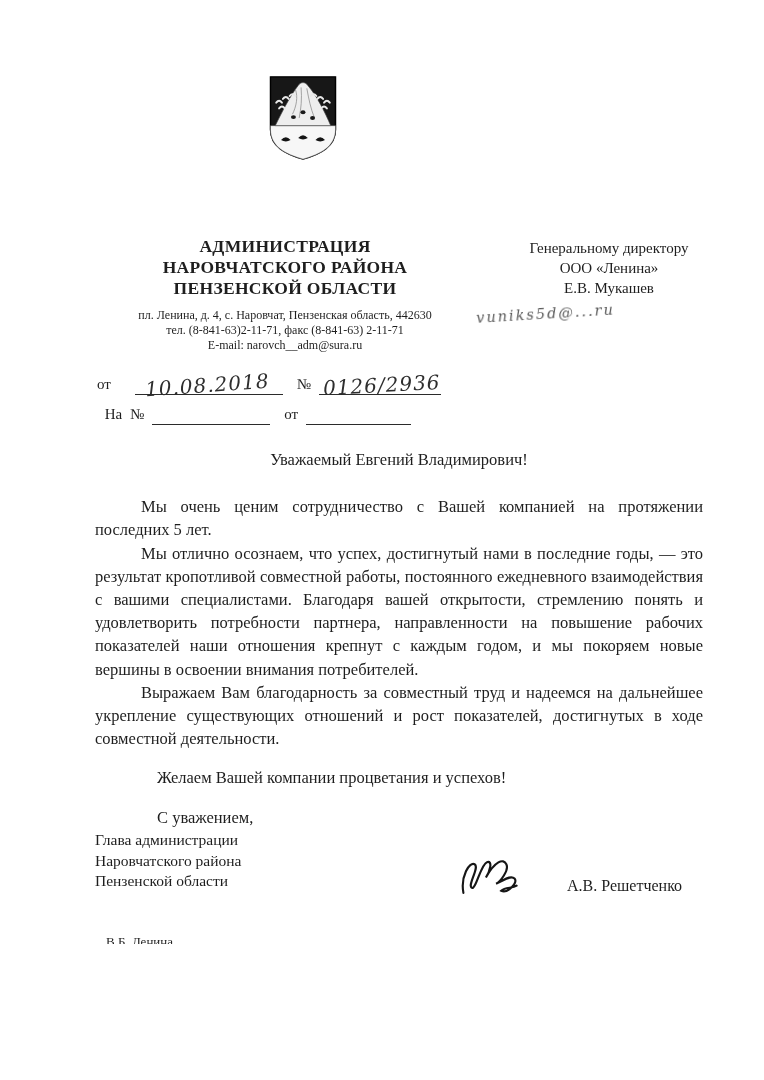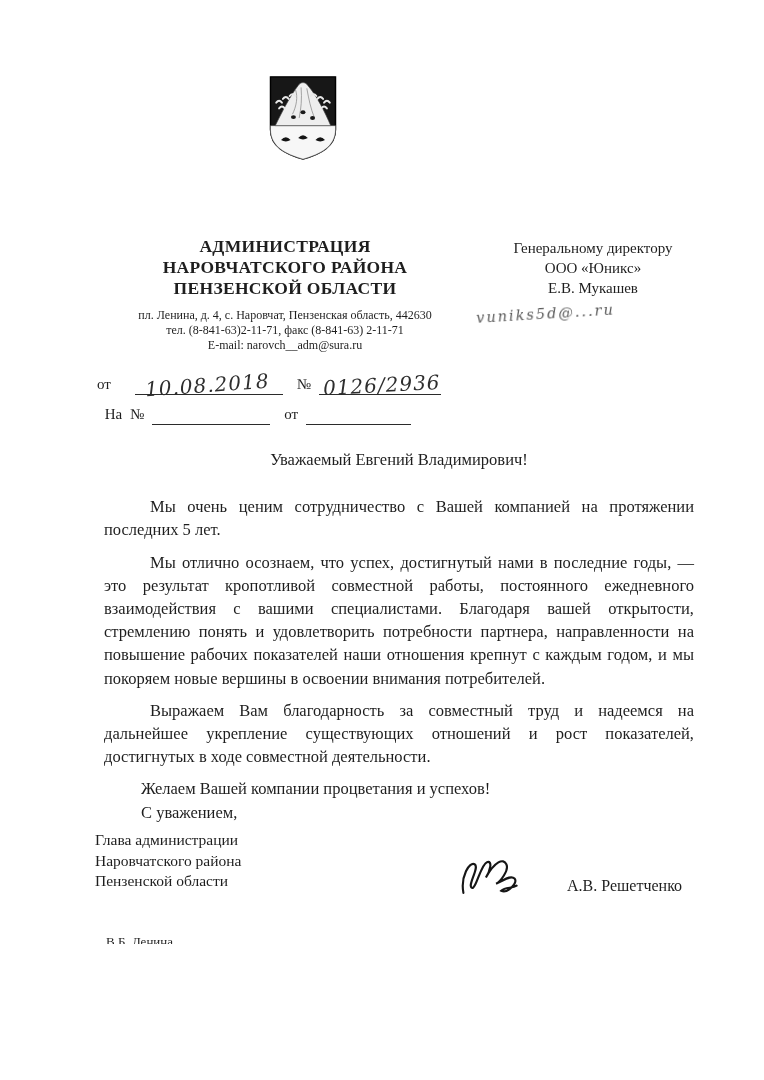--- a/index.html
+++ b/index.html
@@ -8,21 +8,21 @@
     font-family:"Liberation Serif", serif;color:#1e1e1e;overflow:hidden;
   }
   
   #arms{position:absolute;left:266px;top:74px;width:74px;height:88px;}
   
   .letterhead{position:absolute;left:88px;top:236px;width:394px;text-align:center;}
   .org-line{font-weight:bold;font-size:17.5px;line-height:21px;letter-spacing:.3px;}
   .contact{margin-top:9px;}
   .contact div{font-size:12px;line-height:15px;}
   
-  .recipient{position:absolute;left:466px;top:238px;width:254px;text-align:center;font-size:15px;line-height:20px;}
+  .recipient{position:absolute;left:482px;top:238px;width:254px;text-align:center;font-size:15px;line-height:20px;}
   .hw{font-family:"DejaVu Serif", serif;font-style:italic;color:#2e2e2e;}
   .hw-email{
     position:absolute;left:476px;top:302px;width:260px;text-align:left;
     font-family:"DejaVu Serif", serif;font-style:italic;font-size:14.5px;color:#5a5a5a;
     letter-spacing:2px;transform:rotate(-3.5deg);filter:blur(.3px);white-space:nowrap;
   }
   
   .ref{position:absolute;left:97px;top:372px;width:380px;font-size:15px;}
   .ref-row{height:30px;white-space:nowrap;}
   .lbl{display:inline-block;vertical-align:bottom;padding-bottom:2px;}
@@ -32,22 +32,22 @@
   .u1 .hw{left:10px;transform:rotate(-4deg);}
   .u2{width:122px;margin-left:8px;}
   .u2 .hw{left:4px;transform:rotate(-3deg);}
   .u3{width:118px;margin-left:8px;}
   .u4{width:105px;margin-left:8px;}
   .num-lbl{margin-left:14px;}
   .na-lbl{width:33px;text-align:center;}
   
   .letter-body{position:absolute;left:95px;top:448px;width:608px;font-size:16.5px;line-height:23.2px;}
   .salutation{text-align:center;margin:0 0 24px 0;}
-  p.para{margin:9px;text-align:justify;text-indent:46px;}
-  p.line{margin:0;text-indent:46px;font-family:Liberation Serif, serif;}
+  p.para{margin:0;text-align:justify;text-indent:46px;}
+  p.line{margin:16px;text-indent:46px;font-family:Liberation Serif, serif;}
   
   .sig-block{position:absolute;left:95px;top:830px;font-size:15.5px;line-height:20.5px;}
   #sig1{position:absolute;left:453px;top:854px;width:76px;height:46px;}
   .sig-name{position:absolute;left:567px;top:877px;font-size:16px;}
   
   .executor{position:absolute;left:106px;top:934px;font-size:13px;line-height:16px;}
   .executor .phone{padding-left:16px;}
   #sig2{position:absolute;left:84px;top:960px;width:150px;height:58px;}
 </style>
 </head>
@@ -75,21 +75,21 @@
     <div class="org-line">ПЕНЗЕНСКОЙ ОБЛАСТИ</div>
     <div class="contact">
       <div>пл. Ленина, д. 4, с. Наровчат, Пензенская область, 442630</div>
       <div>тел. (8-841-63)2-11-71, факс (8-841-63) 2-11-71</div>
       <div>E-mail: narovch__adm@sura.ru</div>
     </div>
   </div>
 
   <div class="recipient">
     <div>Генеральному директору</div>
-    <div>ООО «Юникс»</div>
+    <div>ООО «Ленина»</div>
     <div>Е.В. Мукашев</div>
   </div>
   <div class="hw-email">vuniks5d@...ru</div>
 
   <div class="ref">
     <div class="ref-row">
       <span class="lbl">от</span><span class="u u1"><span class="hw">10.08.2018</span></span><span class="lbl num-lbl">№</span><span class="u u2"><span class="hw">0126/2936</span></span>
     </div>
     <div class="ref-row">
       <span class="lbl na-lbl">На</span><span class="lbl">№</span><span class="u u3"></span><span class="lbl num-lbl">от</span><span class="u u4"></span>

